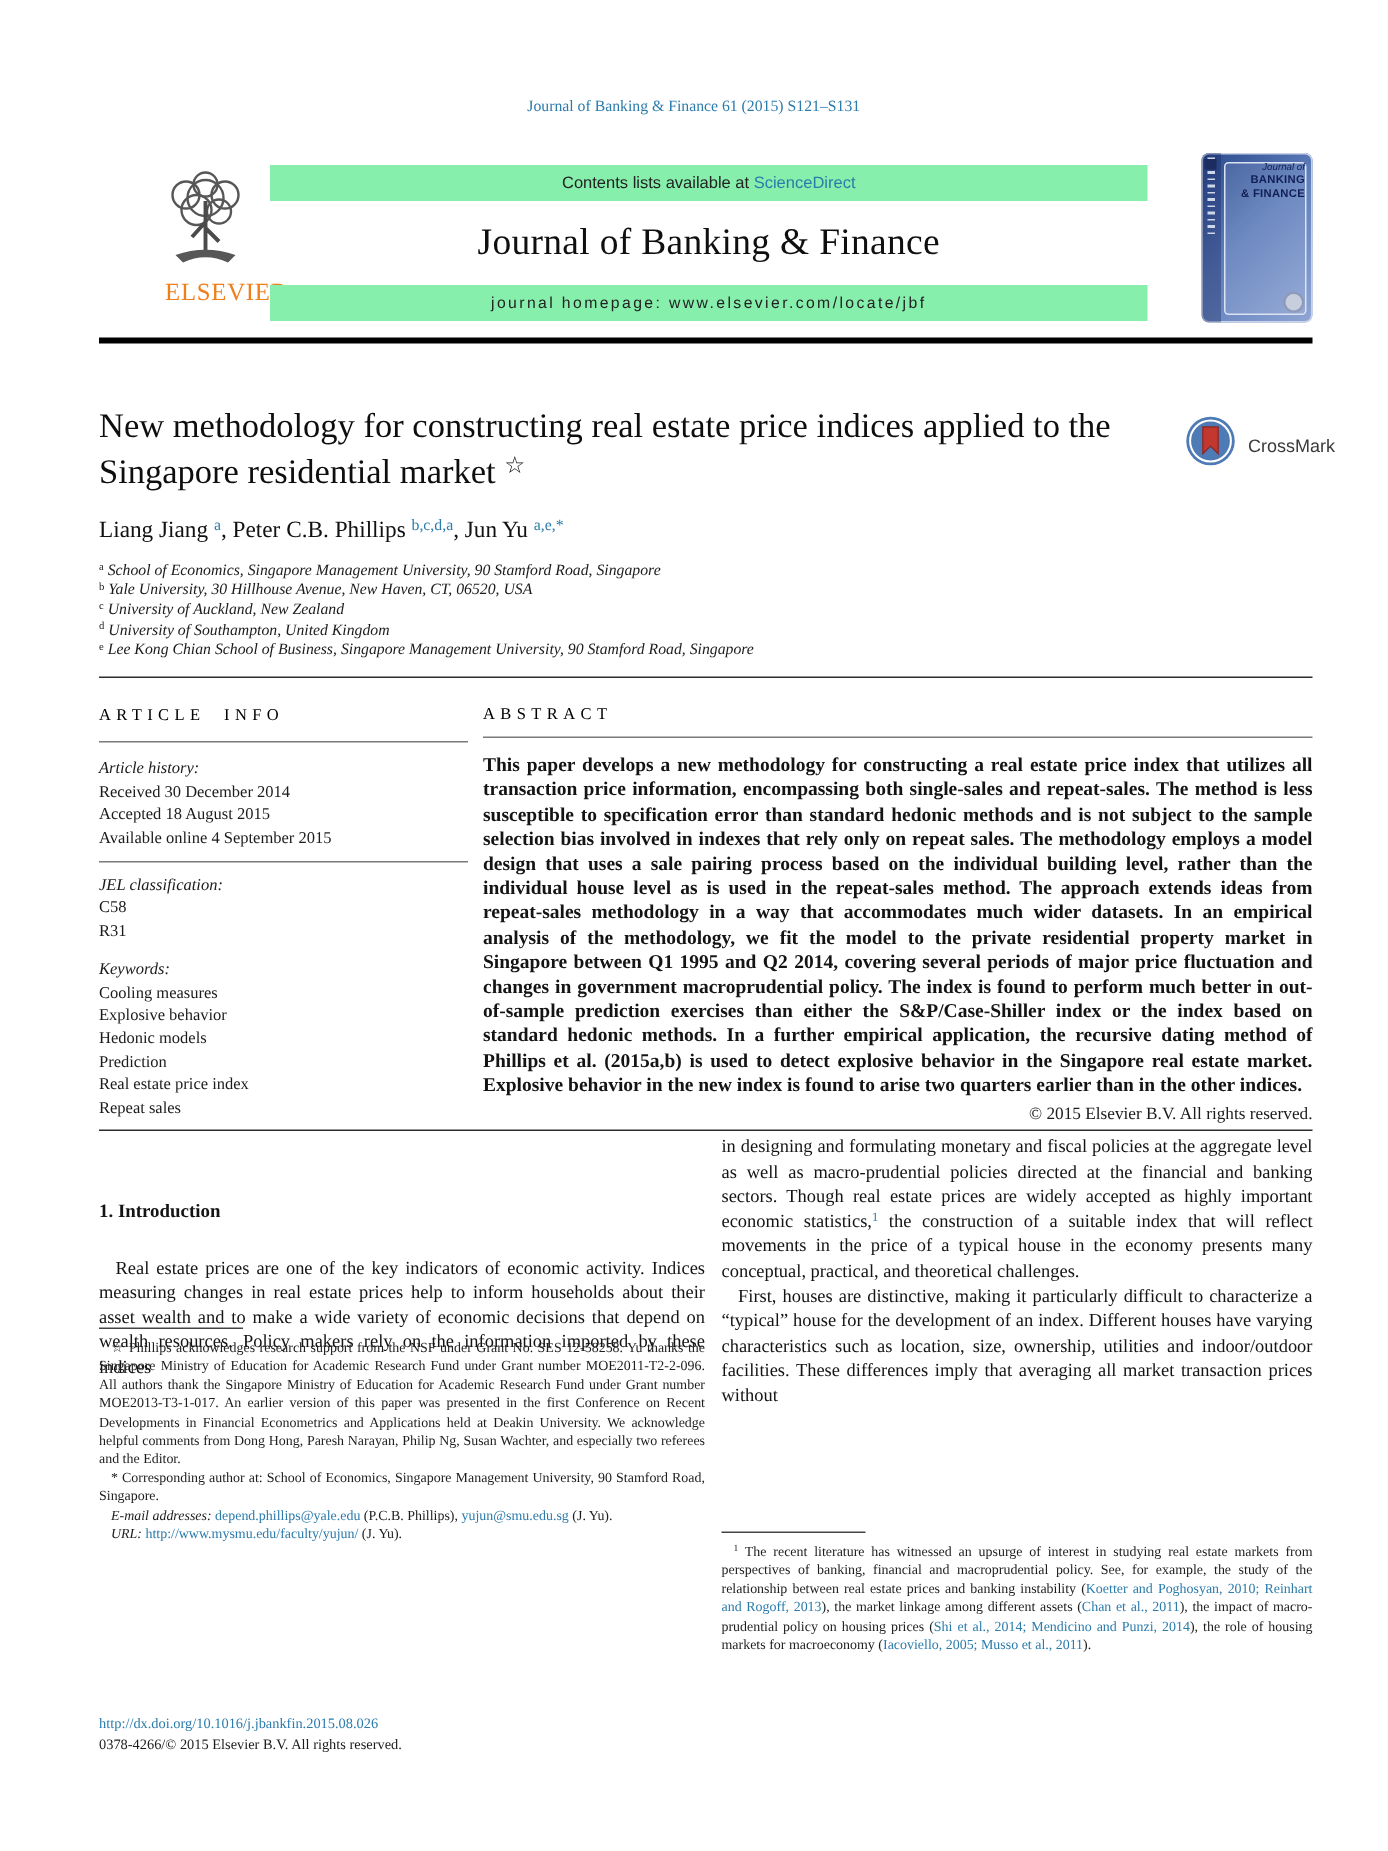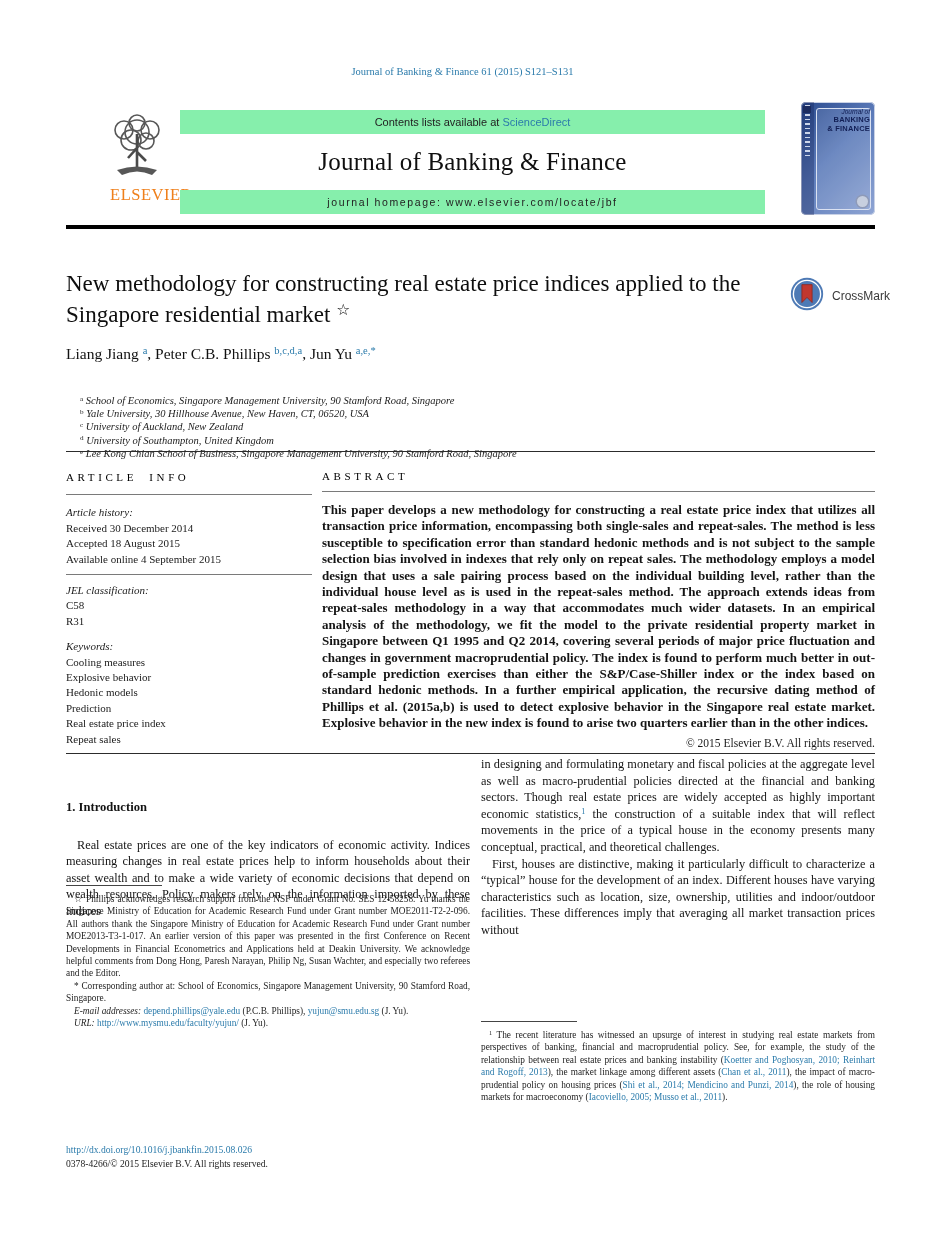--- a/index.html
+++ b/index.html
@@ -47,21 +47,21 @@
   .cover-emblem{position:absolute;right:7px;bottom:8px;width:11px;height:11px;border-radius:50%;
     background:#c7cfdf;box-shadow:0 0 0 1.5px #8e9ab8;}
   .cover-code{position:absolute;left:2px;top:4px;width:8px;height:7px;background:#1c2c60;}
   
   .black-bar{position:absolute;top:225px;left:66px;width:809px;height:4px;background:#000;}
   
   .art-title{position:absolute;top:268px;left:66px;width:700px;font-size:23px;line-height:31px;color:#0e0e0e;}
   .crossmark{position:absolute;top:277px;left:790px;width:100px;display:flex;align-items:center;gap:8px;}
   .crossmark-label{font-family:"Liberation Sans",sans-serif;font-size:12px;color:#3a3a3a;}
   .authors{position:absolute;top:345px;left:66px;width:700px;font-size:15.5px;color:#111;}
-  .affils{position:absolute;top:374px;left:80px;width:760px;font-size:10.5px;line-height:13.2px;margin-top:20px;}
+  .affils{position:absolute;top:374px;left:66px;width:760px;font-size:10.5px;line-height:13.2px;}
   .affil .txt{font-style:italic;}
   
   .rule{position:absolute;left:66px;width:809px;height:1px;background:#2c2c2c;}
   .rule.r1{top:451px;}
   .rule.r2{top:753px;}
   
   .sec-header{font-size:11px;letter-spacing:3.6px;word-spacing:6px;color:#000;}
   .sub-rule{height:1px;background:#7a7a7a;margin:9px 0 10px;}
   .info-col{position:absolute;top:470px;left:66px;width:246px;font-size:11px;line-height:15.4px;}
   .info-label{font-style:italic;}

